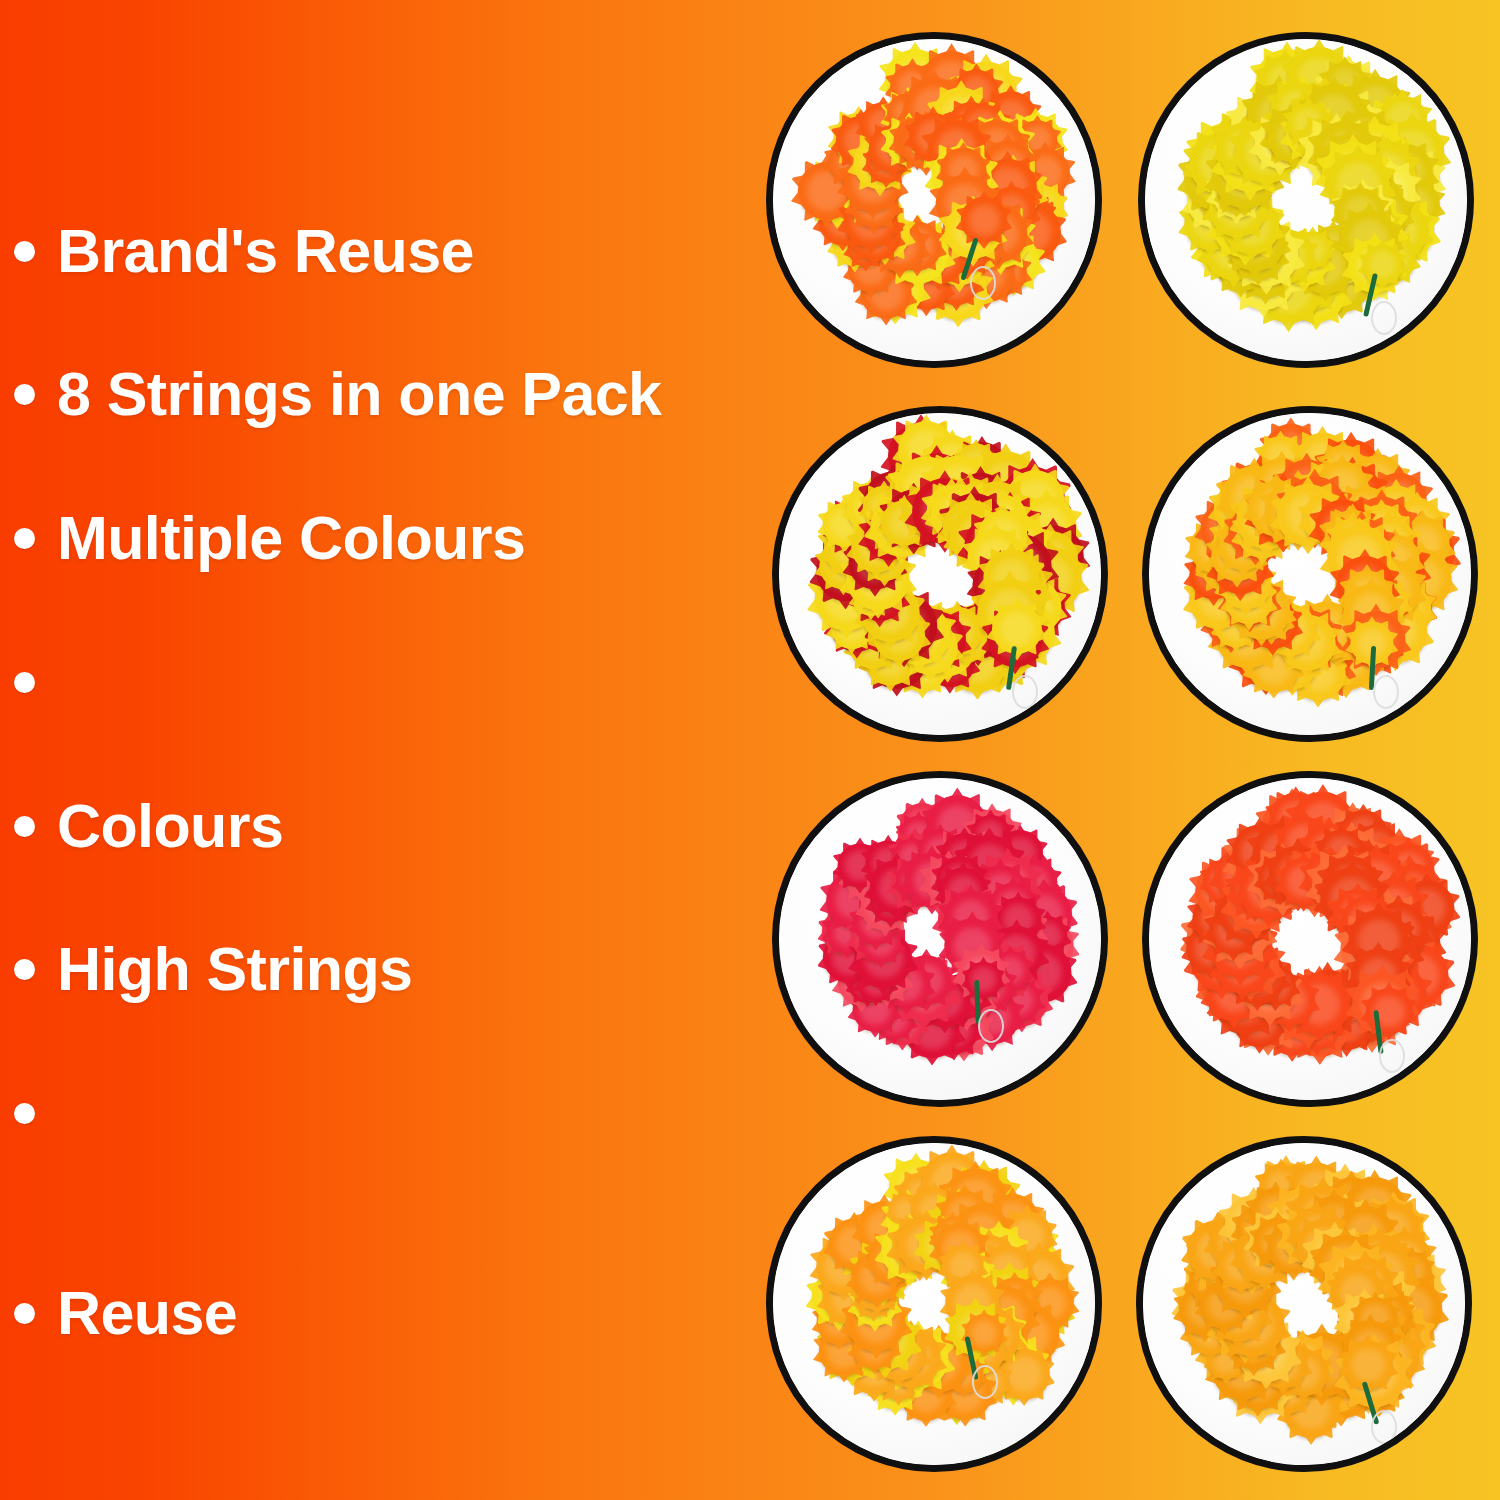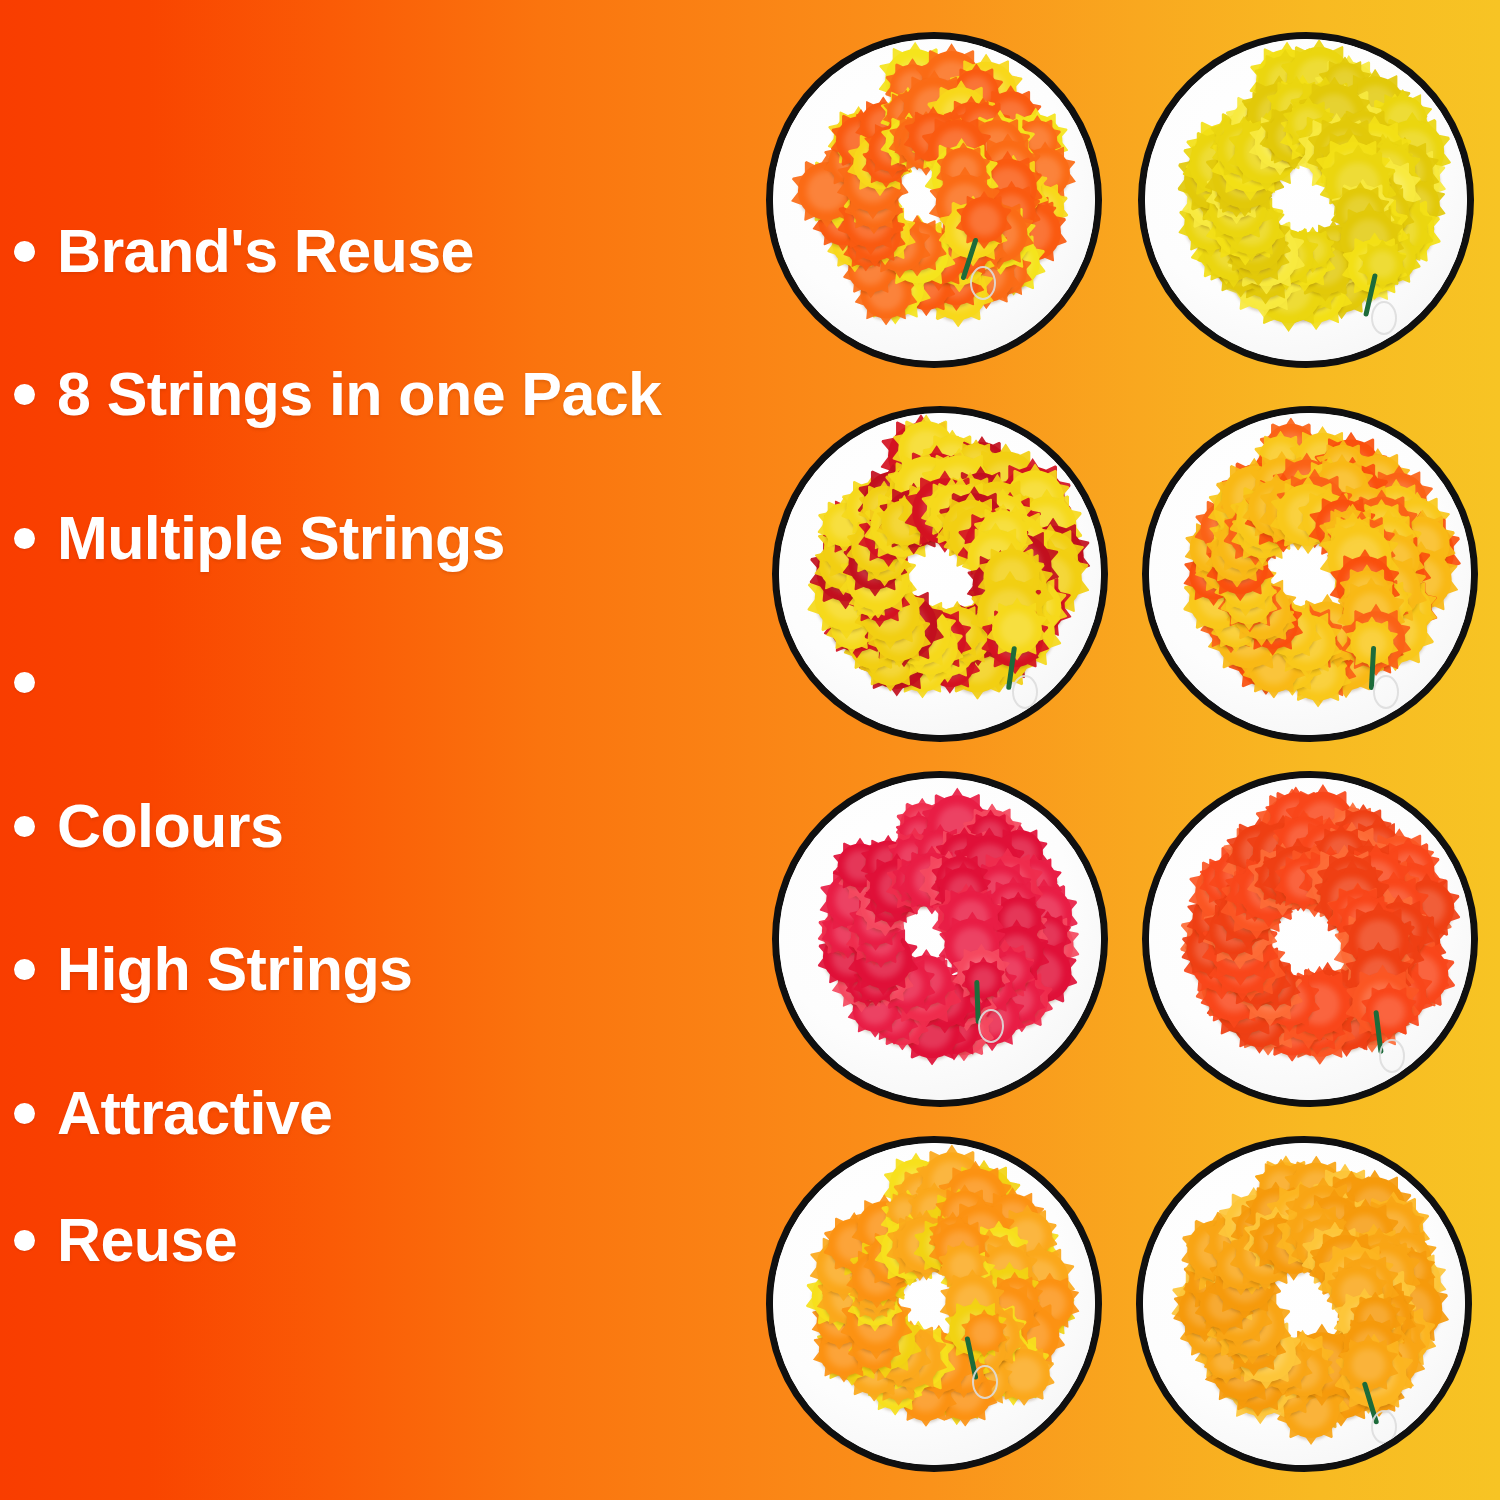--- a/index.html
+++ b/index.html
@@ -156,38 +156,37 @@
     <li class="feature-item" style="top:213px">
       <span class="feature-bullet"></span>
       <span class="feature-label">Brand's Reuse</span>
     </li>
     <li class="feature-item" style="top:356px">
       <span class="feature-bullet"></span>
       <span class="feature-label">8 Strings in one Pack</span>
     </li>
     <li class="feature-item" style="top:500px">
       <span class="feature-bullet"></span>
-      <span class="feature-label">Multiple Strings</span>
+      <span class="feature-label">Multiple Colours</span>
     </li>
     <li class="feature-item" style="top:644px">
       <span class="feature-bullet"></span>
     </li>
     <li class="feature-item" style="top:788px">
       <span class="feature-bullet"></span>
       <span class="feature-label">Colours</span>
     </li>
     <li class="feature-item" style="top:931px">
       <span class="feature-bullet"></span>
       <span class="feature-label">High Strings</span>
     </li>
     <li class="feature-item" style="top:1075px">
       <span class="feature-bullet"></span>
-      <span class="feature-label">Attractive</span>
     </li>
-    <li class="feature-item" style="top:1202px">
+    <li class="feature-item" style="top:1275px">
       <span class="feature-bullet"></span>
       <span class="feature-label">Reuse</span>
     </li>
   </ul>
 
   <div class="photo-grid">
 
     <div class="photo-circle" style="left:14px;  top:32px">
       <div class="photo-inner">
         <div class="strand">

